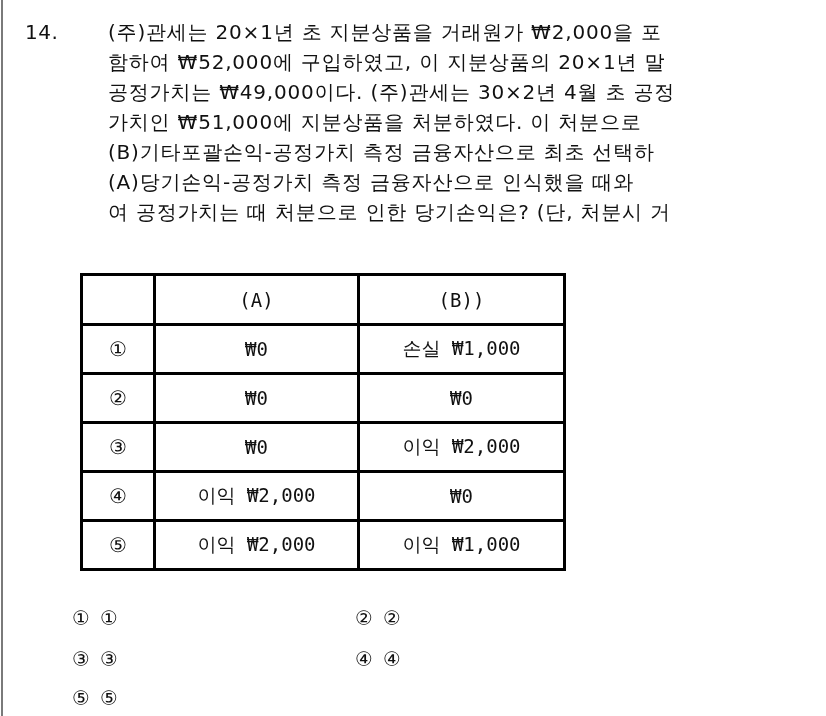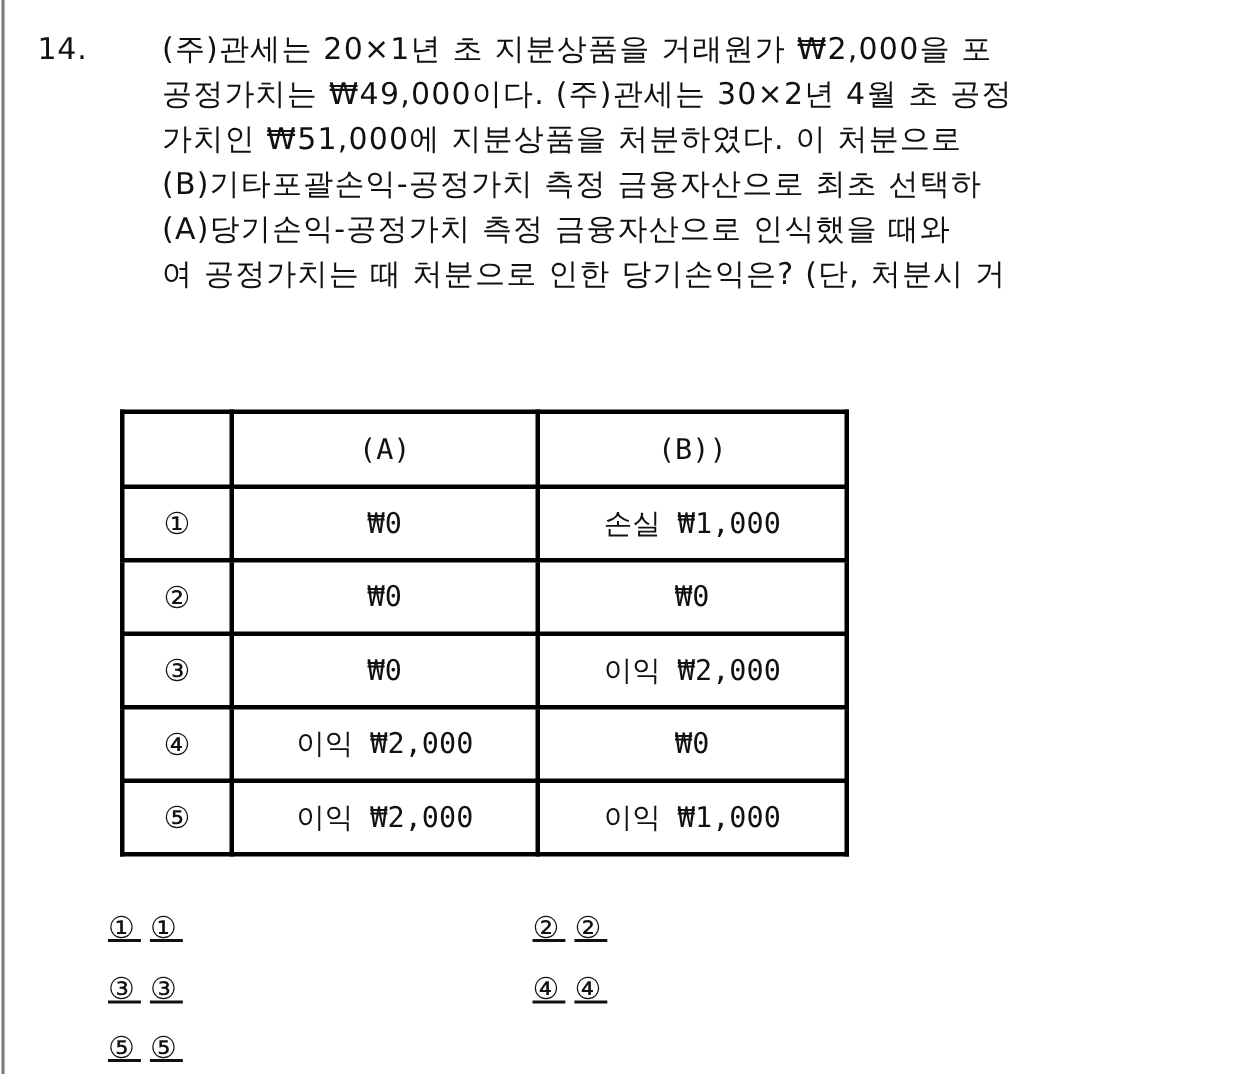--- a/index.html
+++ b/index.html
@@ -85,33 +85,33 @@
       left: 72px;
       top: 604px;
       width: 600px;
     }
     .choice {
       position: absolute;
       font-size: 20px;
       line-height: 28px;
       white-space: nowrap;
       letter-spacing: 4px;
-      text-decoration: underline;
     }
     .choice .marker { margin-right: 6px; }
   </style>
 </head>
 <body>
 
 <div class="left-rule"></div>
 
 <div class="question">
   <span class="q-number">14.</span>
   <div class="q-body">
     <span class="q-line">(주)관세는 20×1년 초 지분상품을 거래원가 ₩2,000을 포</span>
+    <span class="q-line">함하여 ₩52,000에 구입하였고, 이 지분상품의 20×1년 말</span>
     <span class="q-line">공정가치는 ₩49,000이다. (주)관세는 30×2년 4월 초 공정</span>
     <span class="q-line">가치인 ₩51,000에 지분상품을 처분하였다. 이 처분으로</span>
     <span class="q-line">(B)기타포괄손익-공정가치 측정 금융자산으로 최초 선택하</span>
     <span class="q-line">(A)당기손익-공정가치 측정 금융자산으로 인식했을 때와</span>
     <span class="q-line">여 공정가치는 때 처분으로 인한 당기손익은? (단, 처분시 거</span>
   </div>
 </div>
 
 <table class="answer-table">
   <colgroup>

